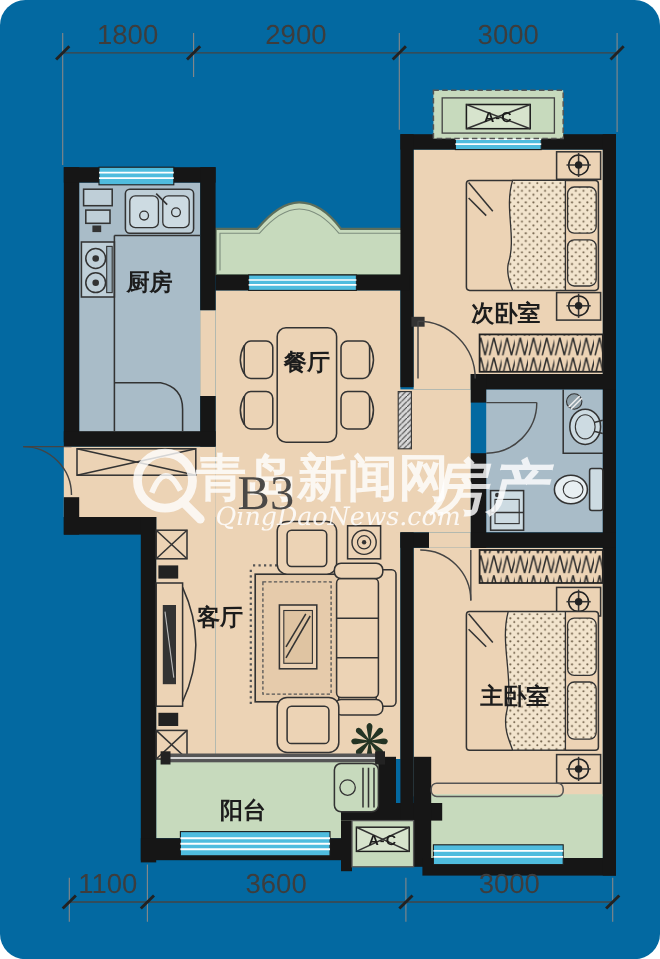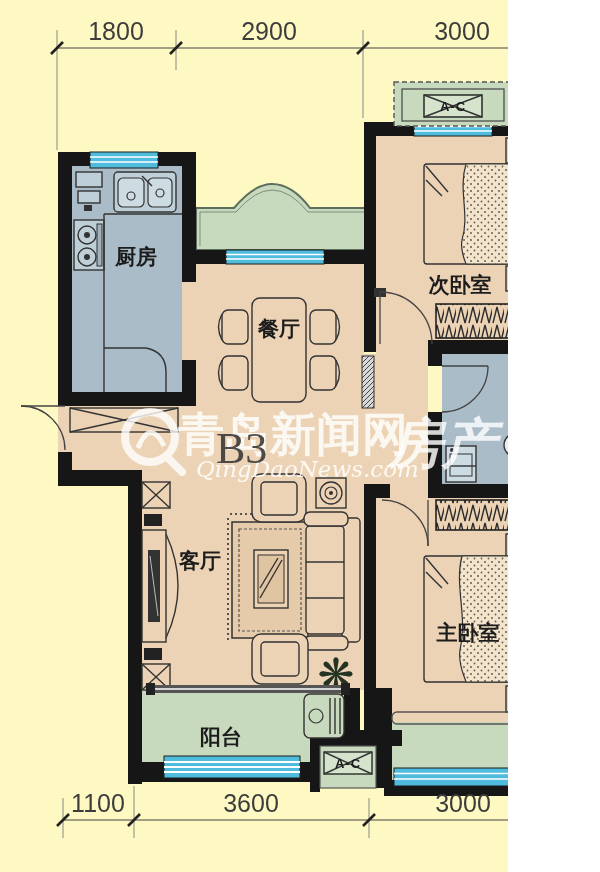--- a/index.html
+++ b/index.html
@@ -1,17 +1,17 @@
 <!DOCTYPE html>
 <html><head>
 <meta charset="utf-8">
 <style>
   html,body{margin:0;padding:0;background:#ffffff;}
-  #stage{position:relative;width:508px;height:872px;background:#fef9c3;overflow:hidden;
-         font-family:"Liberation Sans",sans-serif;}
+  #stage{position:relative;width:600px;height:872px;background:#0369a1;overflow:hidden;
+         font-family:"Liberation Sans",sans-serif;border-radius:23px;}
   svg{position:absolute;left:0;top:0;}
   .dim{font:25px "Liberation Sans",sans-serif;fill:#3d3d3d;}
   .room{font:bold 21px "Liberation Sans","DejaVu Sans",sans-serif;fill:#1c1c1c;}
   .ac{font:bold 13px "Liberation Sans",sans-serif;fill:#1c1c1c;letter-spacing:1px;}
   .wm-cn{font:bold 46px "DejaVu Sans",sans-serif;fill:#ffffff;opacity:.82;}
   .wm-url{font:italic 23px "DejaVu Serif",serif;fill:#ffffff;opacity:.85;}
   .wm-fc{font:italic bold 54px "DejaVu Sans",sans-serif;fill:#ffffff;opacity:.82;}
   .b3{font:44px "Liberation Serif",serif;fill:#3a3a3a;opacity:.9;}
   .wall{fill:#161616;}
   .thin{stroke:#333;stroke-width:1.4;fill:none;}

